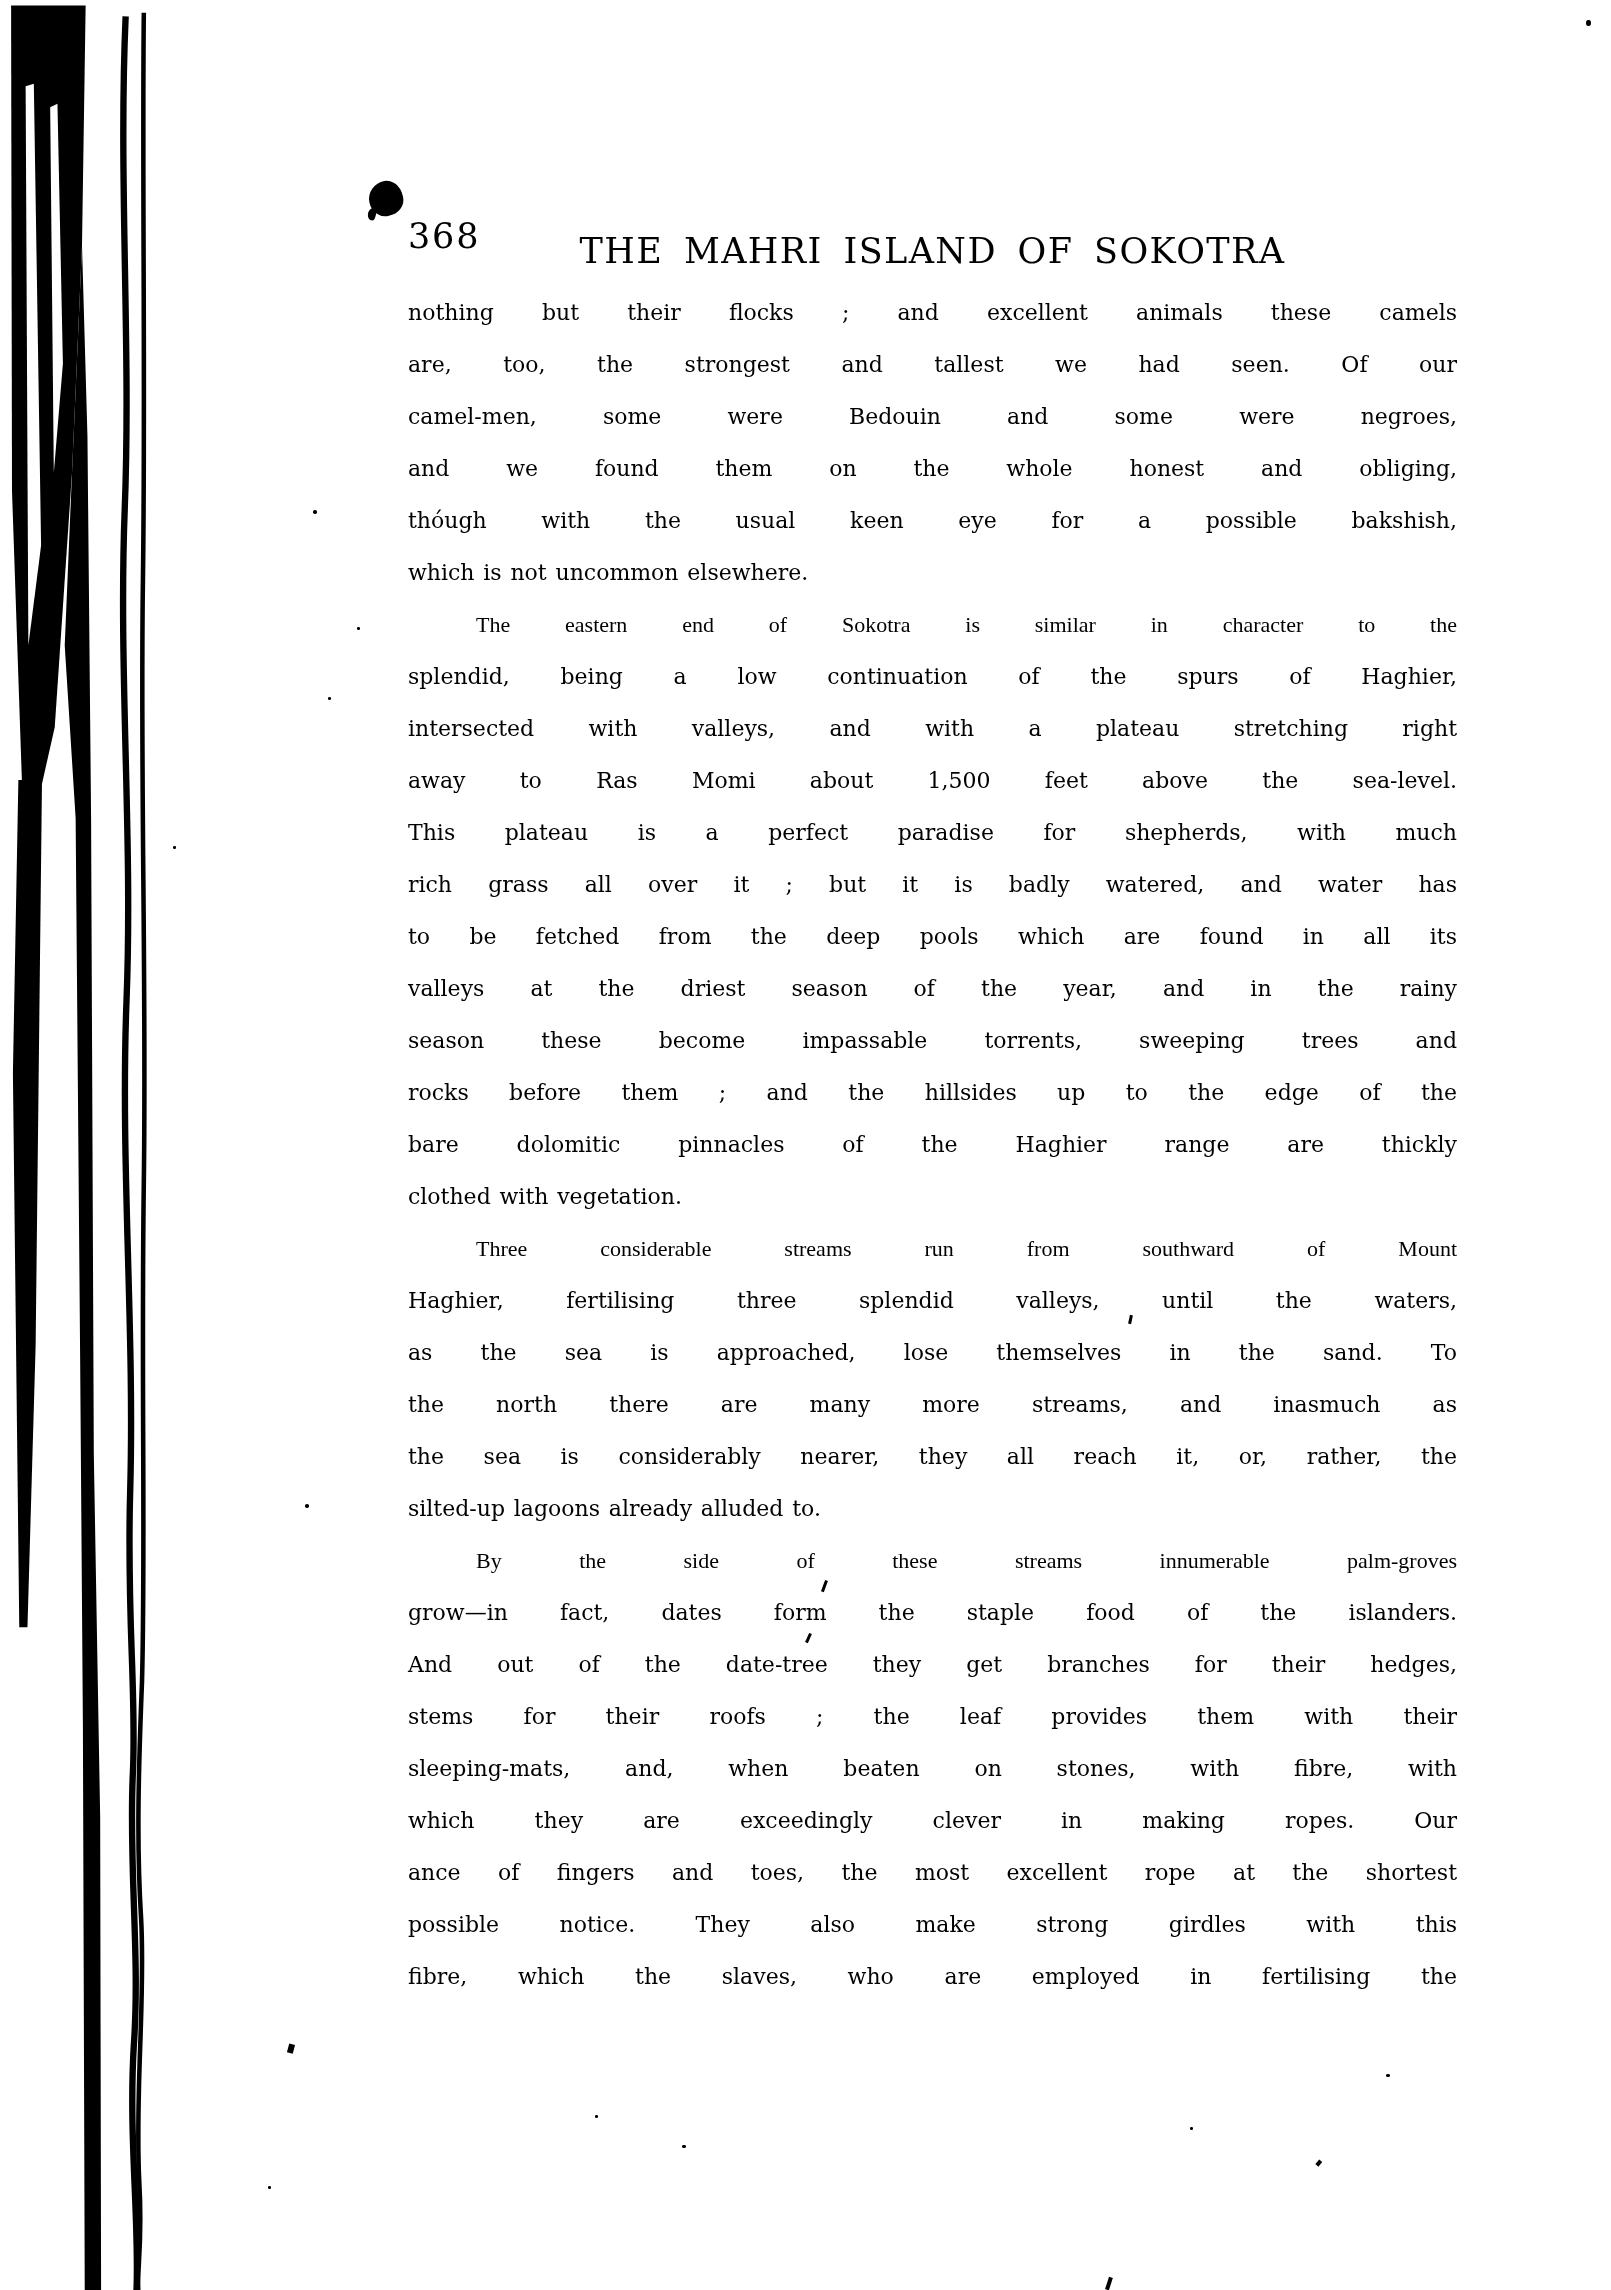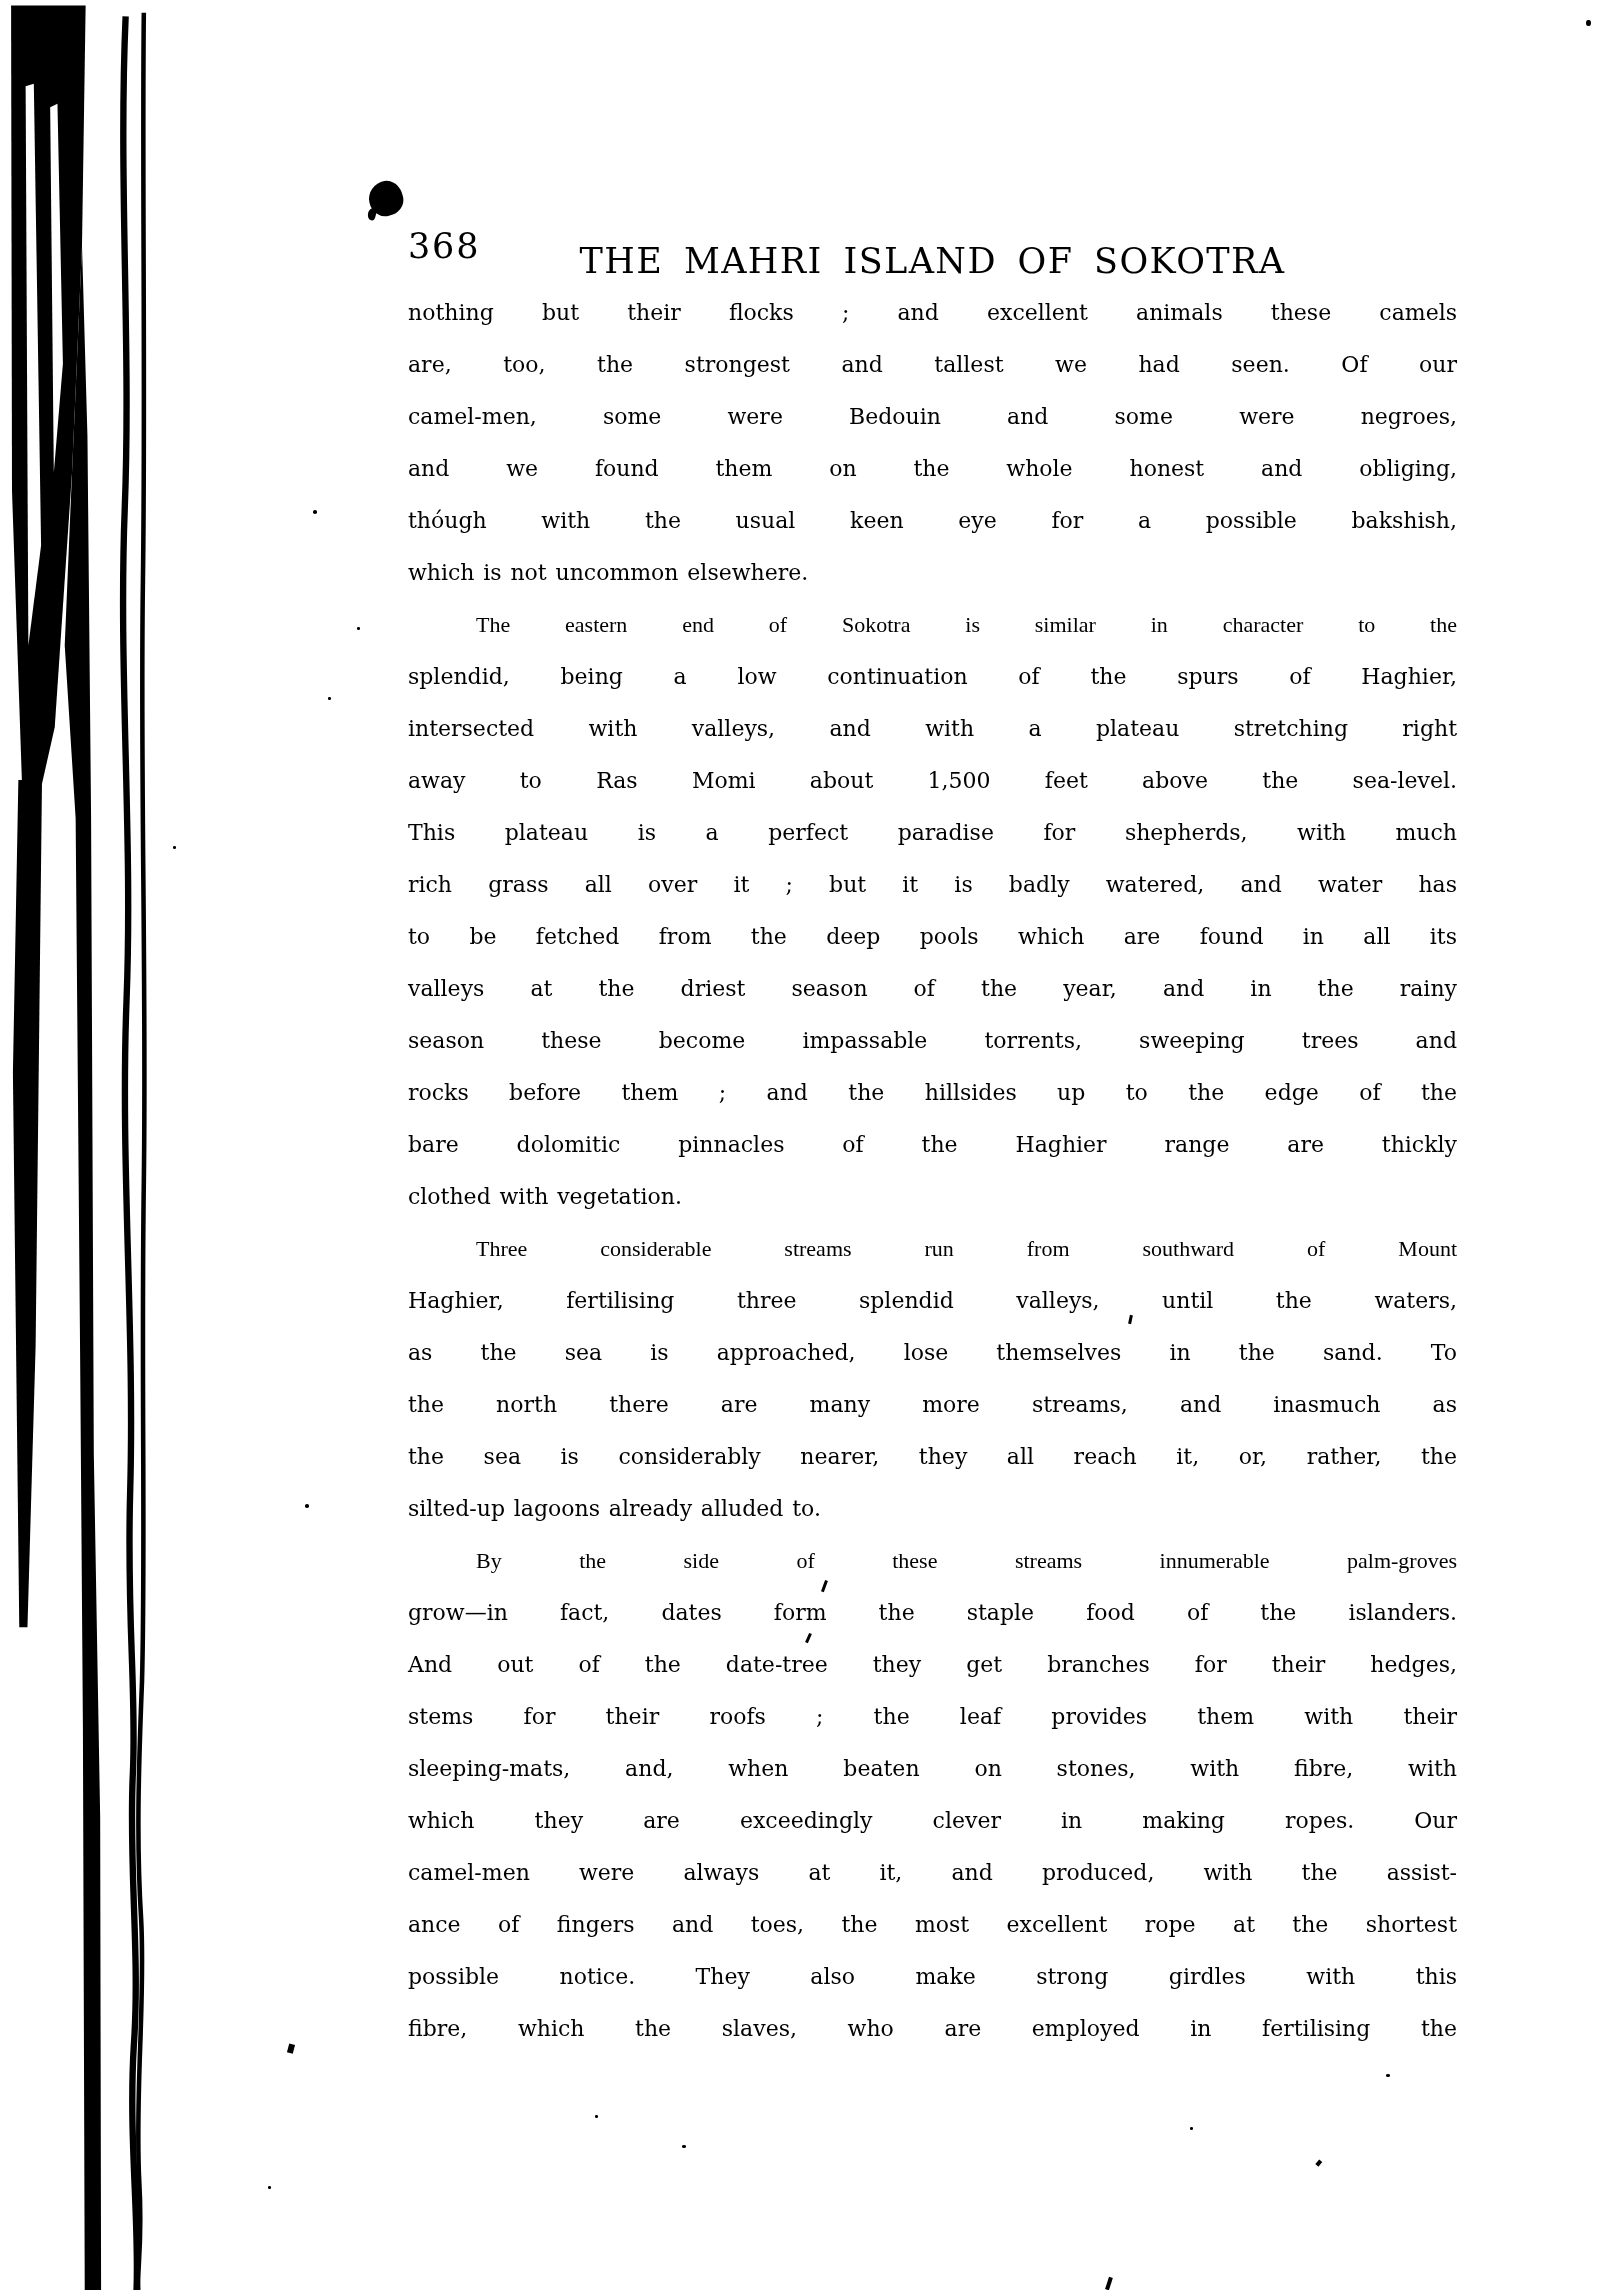--- a/index.html
+++ b/index.html
@@ -11,21 +11,21 @@
   .gutter-svg { position:absolute; left:0; top:0; }
   .ink-blob {
     position:absolute; left:369px; top:181px; width:34px; height:35px;
     background:#000; border-radius:58% 46% 52% 48% / 52% 55% 45% 50%;
     transform:rotate(-12deg);
   }
   .ink-blob::after{
     content:""; position:absolute; left:-3.6px; top:23.6px; width:8.2px; height:11.8px;
     background:#000; border-radius:50% 50% 40% 60%; transform:rotate(28deg);
   }
-  .header-row { position:absolute; left:408px; top:228px; width:1049px; height:40px; }
+  .header-row { position:absolute; left:408px; top:218px; width:1049px; height:40px; }
   .page-number {
     position:absolute; left:0; top:0; font-size:35px; line-height:36px;
     letter-spacing:1.8px;
   }
   .running-title {
     position:absolute; left:0; top:0; width:100%; text-align:center;
     font-size:35px; line-height:36px; letter-spacing:1.4px; word-spacing:8.2px;
     white-space:nowrap;
     margin-top:15px;
   }
@@ -94,21 +94,20 @@
       <div class="line">as the sea is approached, lose themselves in the sand.  To</div>
       <div class="line">the north there are many more streams, and inasmuch as</div>
       <div class="line">the sea is considerably nearer, they all reach it, or, rather, the</div>
       <div class="line end">silted-up lagoons already alluded to.</div>
       <div class="line indent">By the side of these streams innumerable palm-groves</div>
       <div class="line">grow—in fact, dates form the staple food of the islanders.</div>
       <div class="line">And out of the date-tree they get branches for their hedges,</div>
       <div class="line">stems for their roofs ; the leaf provides them with their</div>
       <div class="line">sleeping-mats, and, when beaten on stones, with fibre, with</div>
       <div class="line">which they are exceedingly clever in making ropes.  Our</div>
-      <div class="line">camel-men were always at it, and produced, with the assist-</div>
       <div class="line">ance of fingers and toes, the most excellent rope at the shortest</div>
       <div class="line">possible notice.  They also make strong girdles with this</div>
       <div class="line">fibre, which the slaves, who are employed in fertilising the</div>
     </div>
 
   <div class="speck" style="left:313px;top:510px;width:3.6px;height:3.6px;"></div>
   <div class="speck" style="left:357px;top:627px;width:2.7px;height:2.7px;"></div>
   <div class="speck" style="left:328px;top:697px;width:2.7px;height:2.7px;"></div>
   <div class="speck" style="left:305px;top:1504px;width:3.6px;height:3.6px;"></div>
   <div class="speck" style="left:173px;top:846px;width:2.7px;height:2.7px;"></div>

